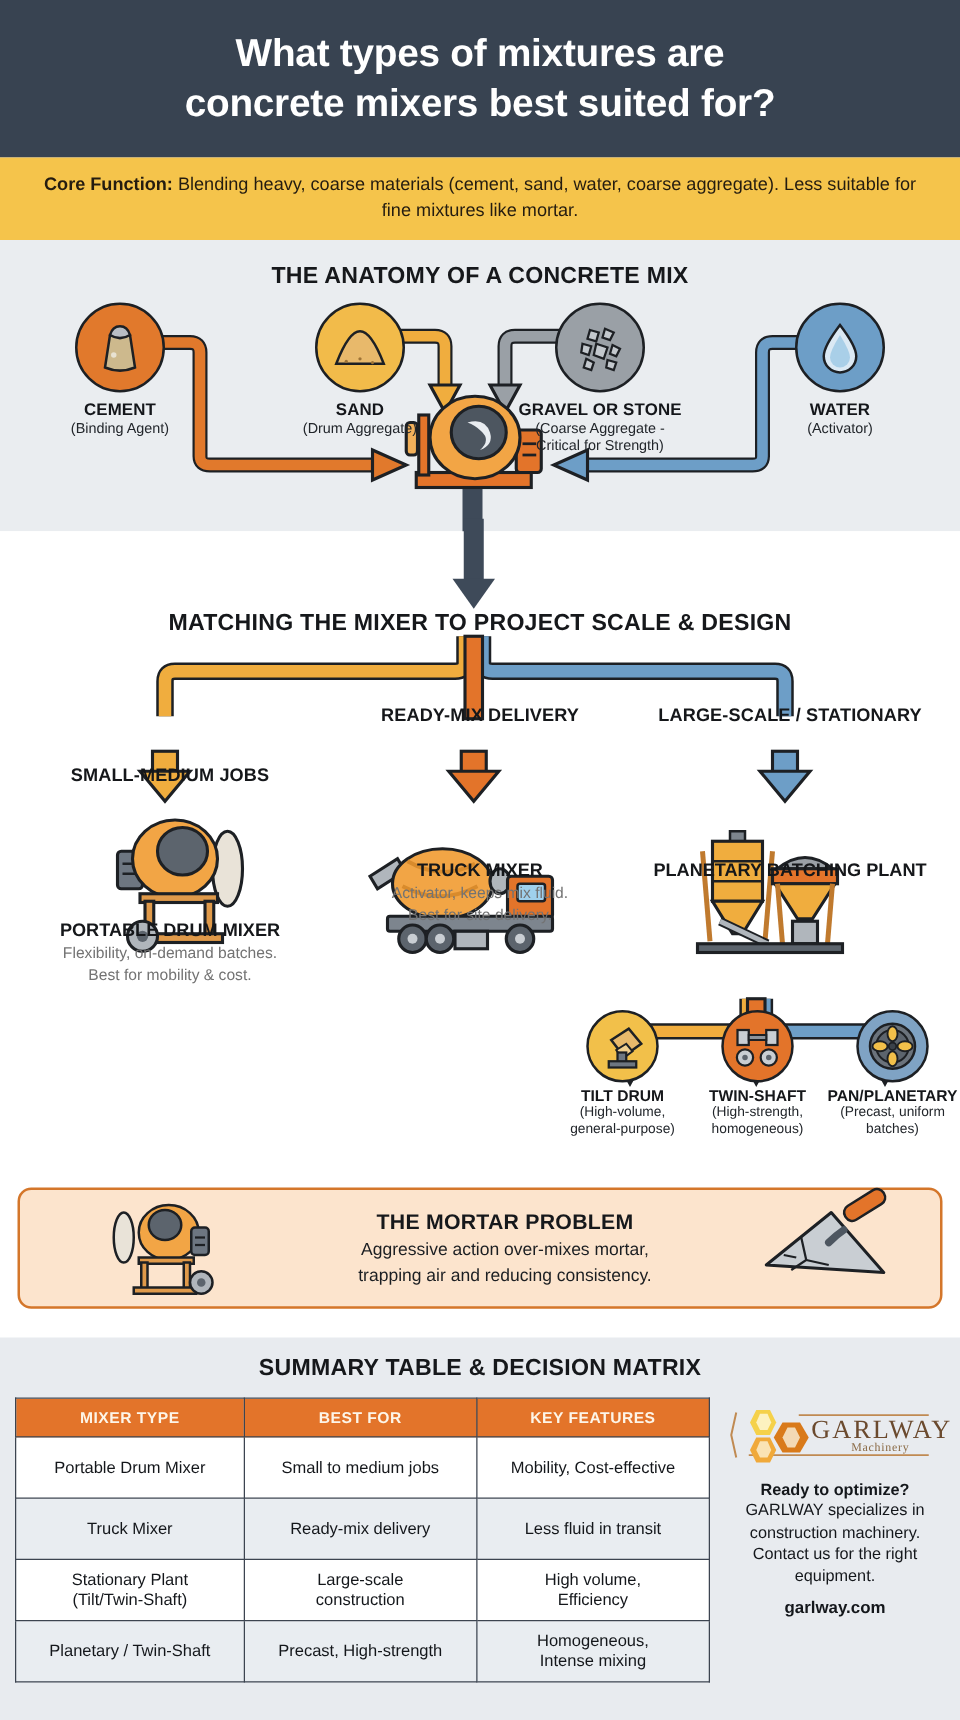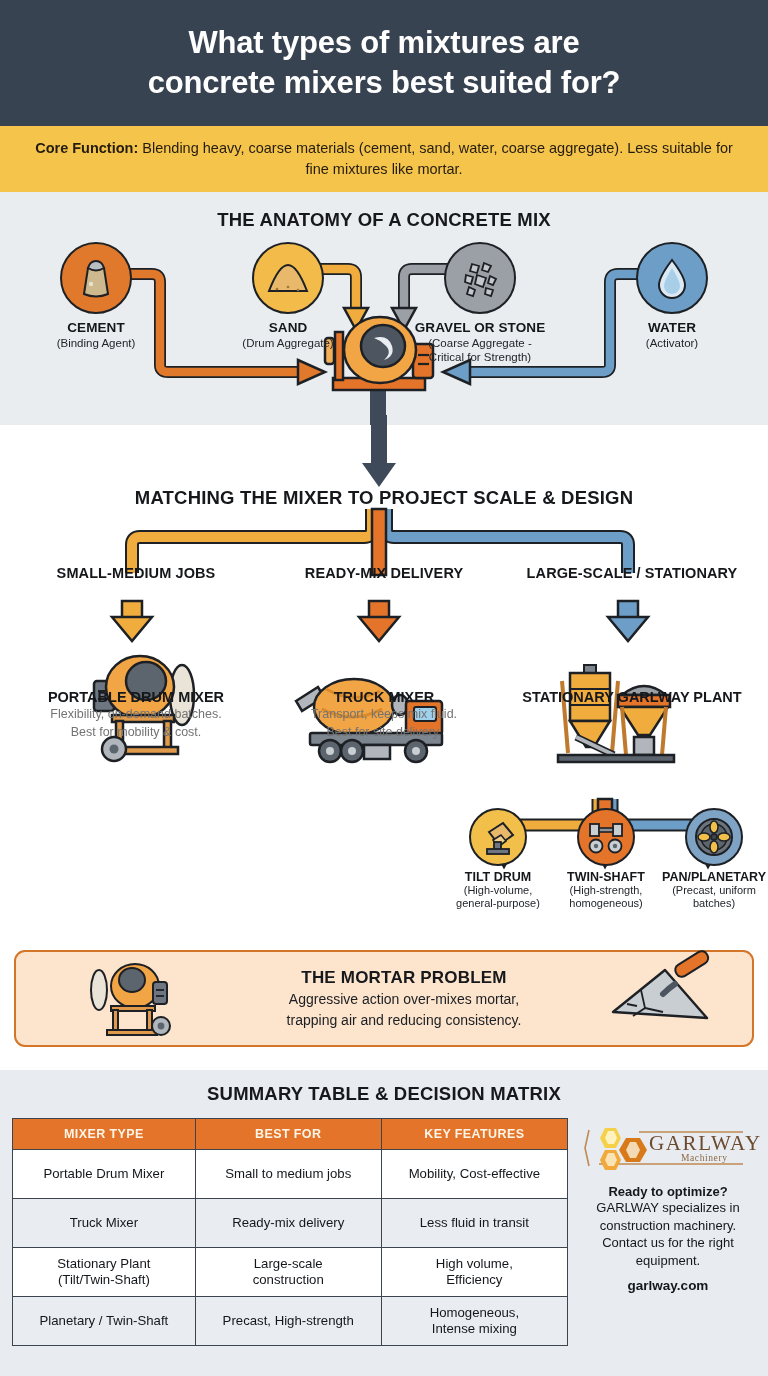--- a/index.html
+++ b/index.html
@@ -76,21 +76,21 @@
 
   
   .matching { position: relative; background:#fff; height: 508px; }
   .matching .sec-title { padding-top: 62px; }
 
   .branches {
     position: absolute; top: 140px; left: 0; width: 768px;
     display: flex;
   }
   .branch { text-align: center; }
-  .b1 { width: 272px; }
+  .b1 { width: 272px; margin-top: 48px; }
   .b2 { width: 224px; }
   .b3 { width: 272px; }
   .branch-head { font-size: 14.5px; font-weight: bold; color: #15171a; letter-spacing:.1px;}
   .branch-title { font-size: 14.5px; font-weight: bold; color:#15171a; margin-top: 4px;}
   .branch-desc { font-size: 12.5px; color: #737373; line-height:1.25; margin-top:2px;}
 
   
   .subtypes {
     position: absolute; top: 808px; left: 446px; width: 320px;
     display: flex; justify-content: space-between;
@@ -368,25 +368,25 @@
     </div>
 
     <div style="position:absolute; top:260px; left:0; width:768px; display:flex;">
       <div class="branch b1">
         <div class="branch-title">PORTABLE DRUM MIXER</div>
         <div class="branch-desc">Flexibility, on-demand batches.</div>
         <div class="branch-desc">Best for mobility &amp; cost.</div>
       </div>
       <div class="branch b2">
         <div class="branch-title">TRUCK MIXER</div>
-        <div class="branch-desc">Transport, keeps mix fluid.</div>
+        <div class="branch-desc">Activator, keeps mix fluid.</div>
         <div class="branch-desc">Best for site delivery.</div>
       </div>
       <div class="branch b3">
-        <div class="branch-title">STATIONARY GARLWAY PLANT</div>
+        <div class="branch-title">PLANETARY BATCHING PLANT</div>
       </div>
     </div>
   </div>
 
   <div class="subtypes">
     <div class="subtype">
       <div class="sub-circle" style="background:#f2c04a">
         <svg width="38" height="38" viewBox="0 0 38 38">
           <path d="M10 14 l14 -9 10 12 -14 10z" fill="#e8b96b" stroke="#1d2024" stroke-width="2"></path>
           <path d="M14 22 l8 -5 5 6 -8 6z" fill="#f0cf8f" stroke="#1d2024" stroke-width="1.6"></path>

